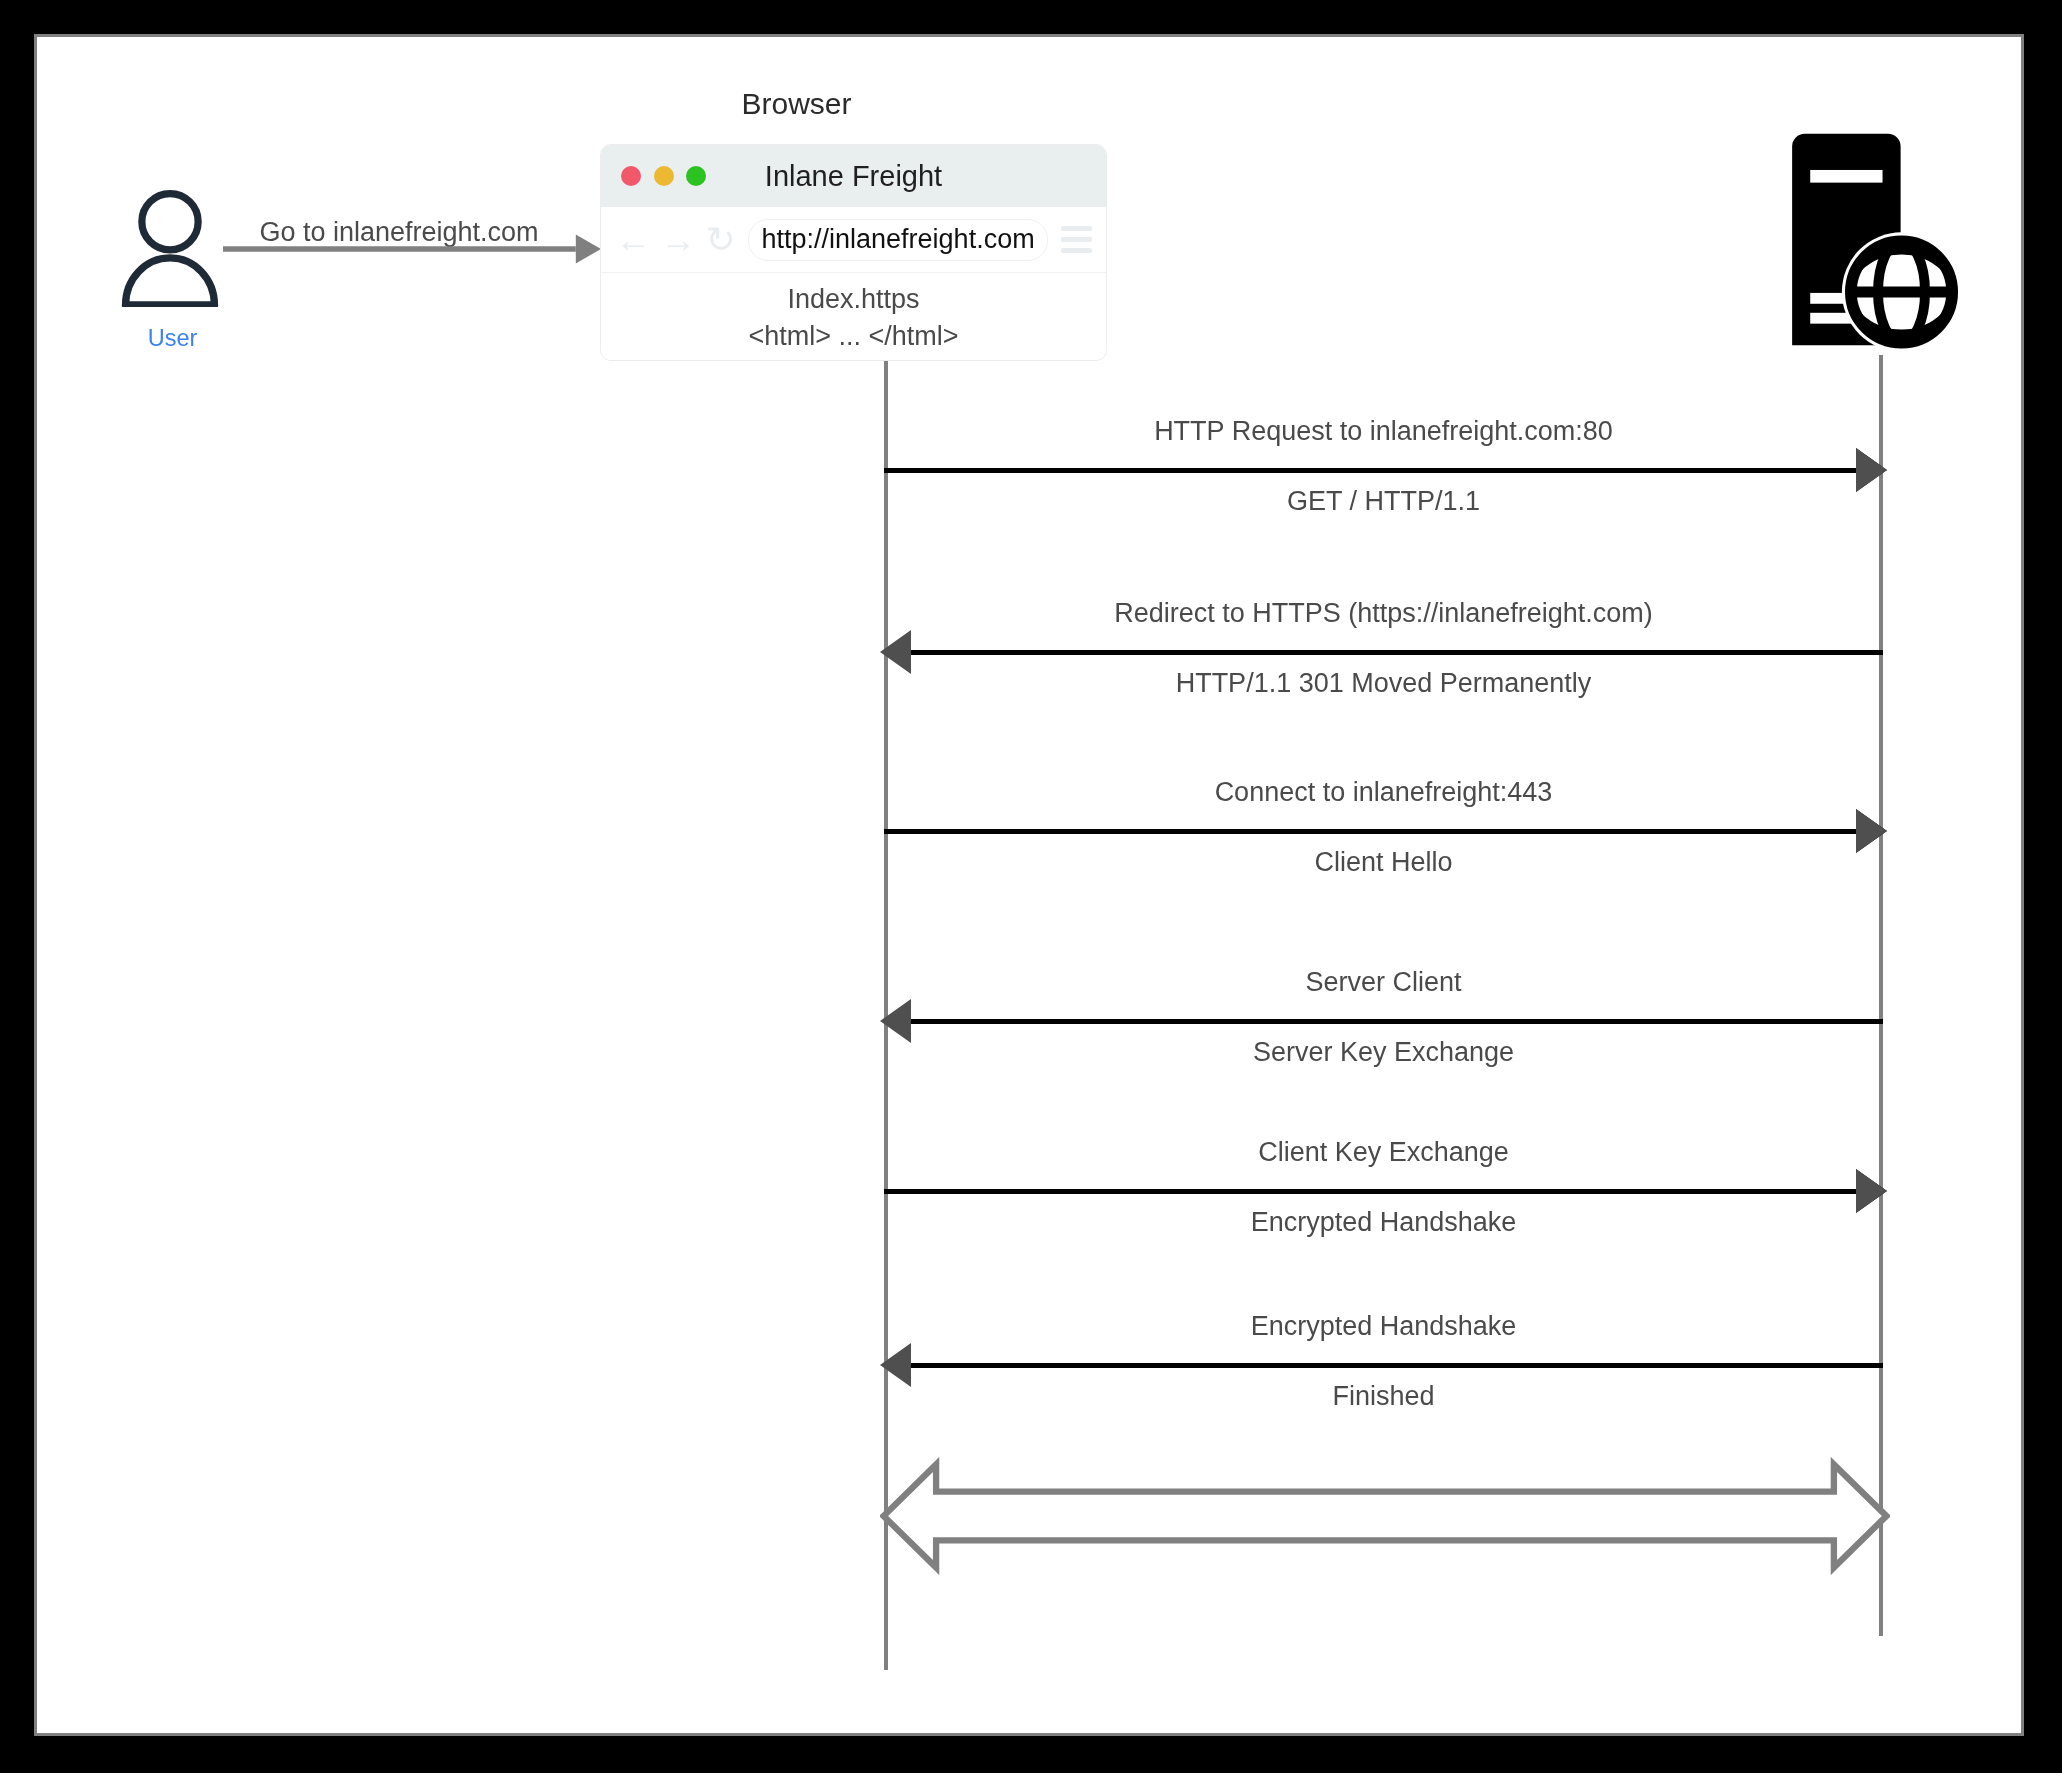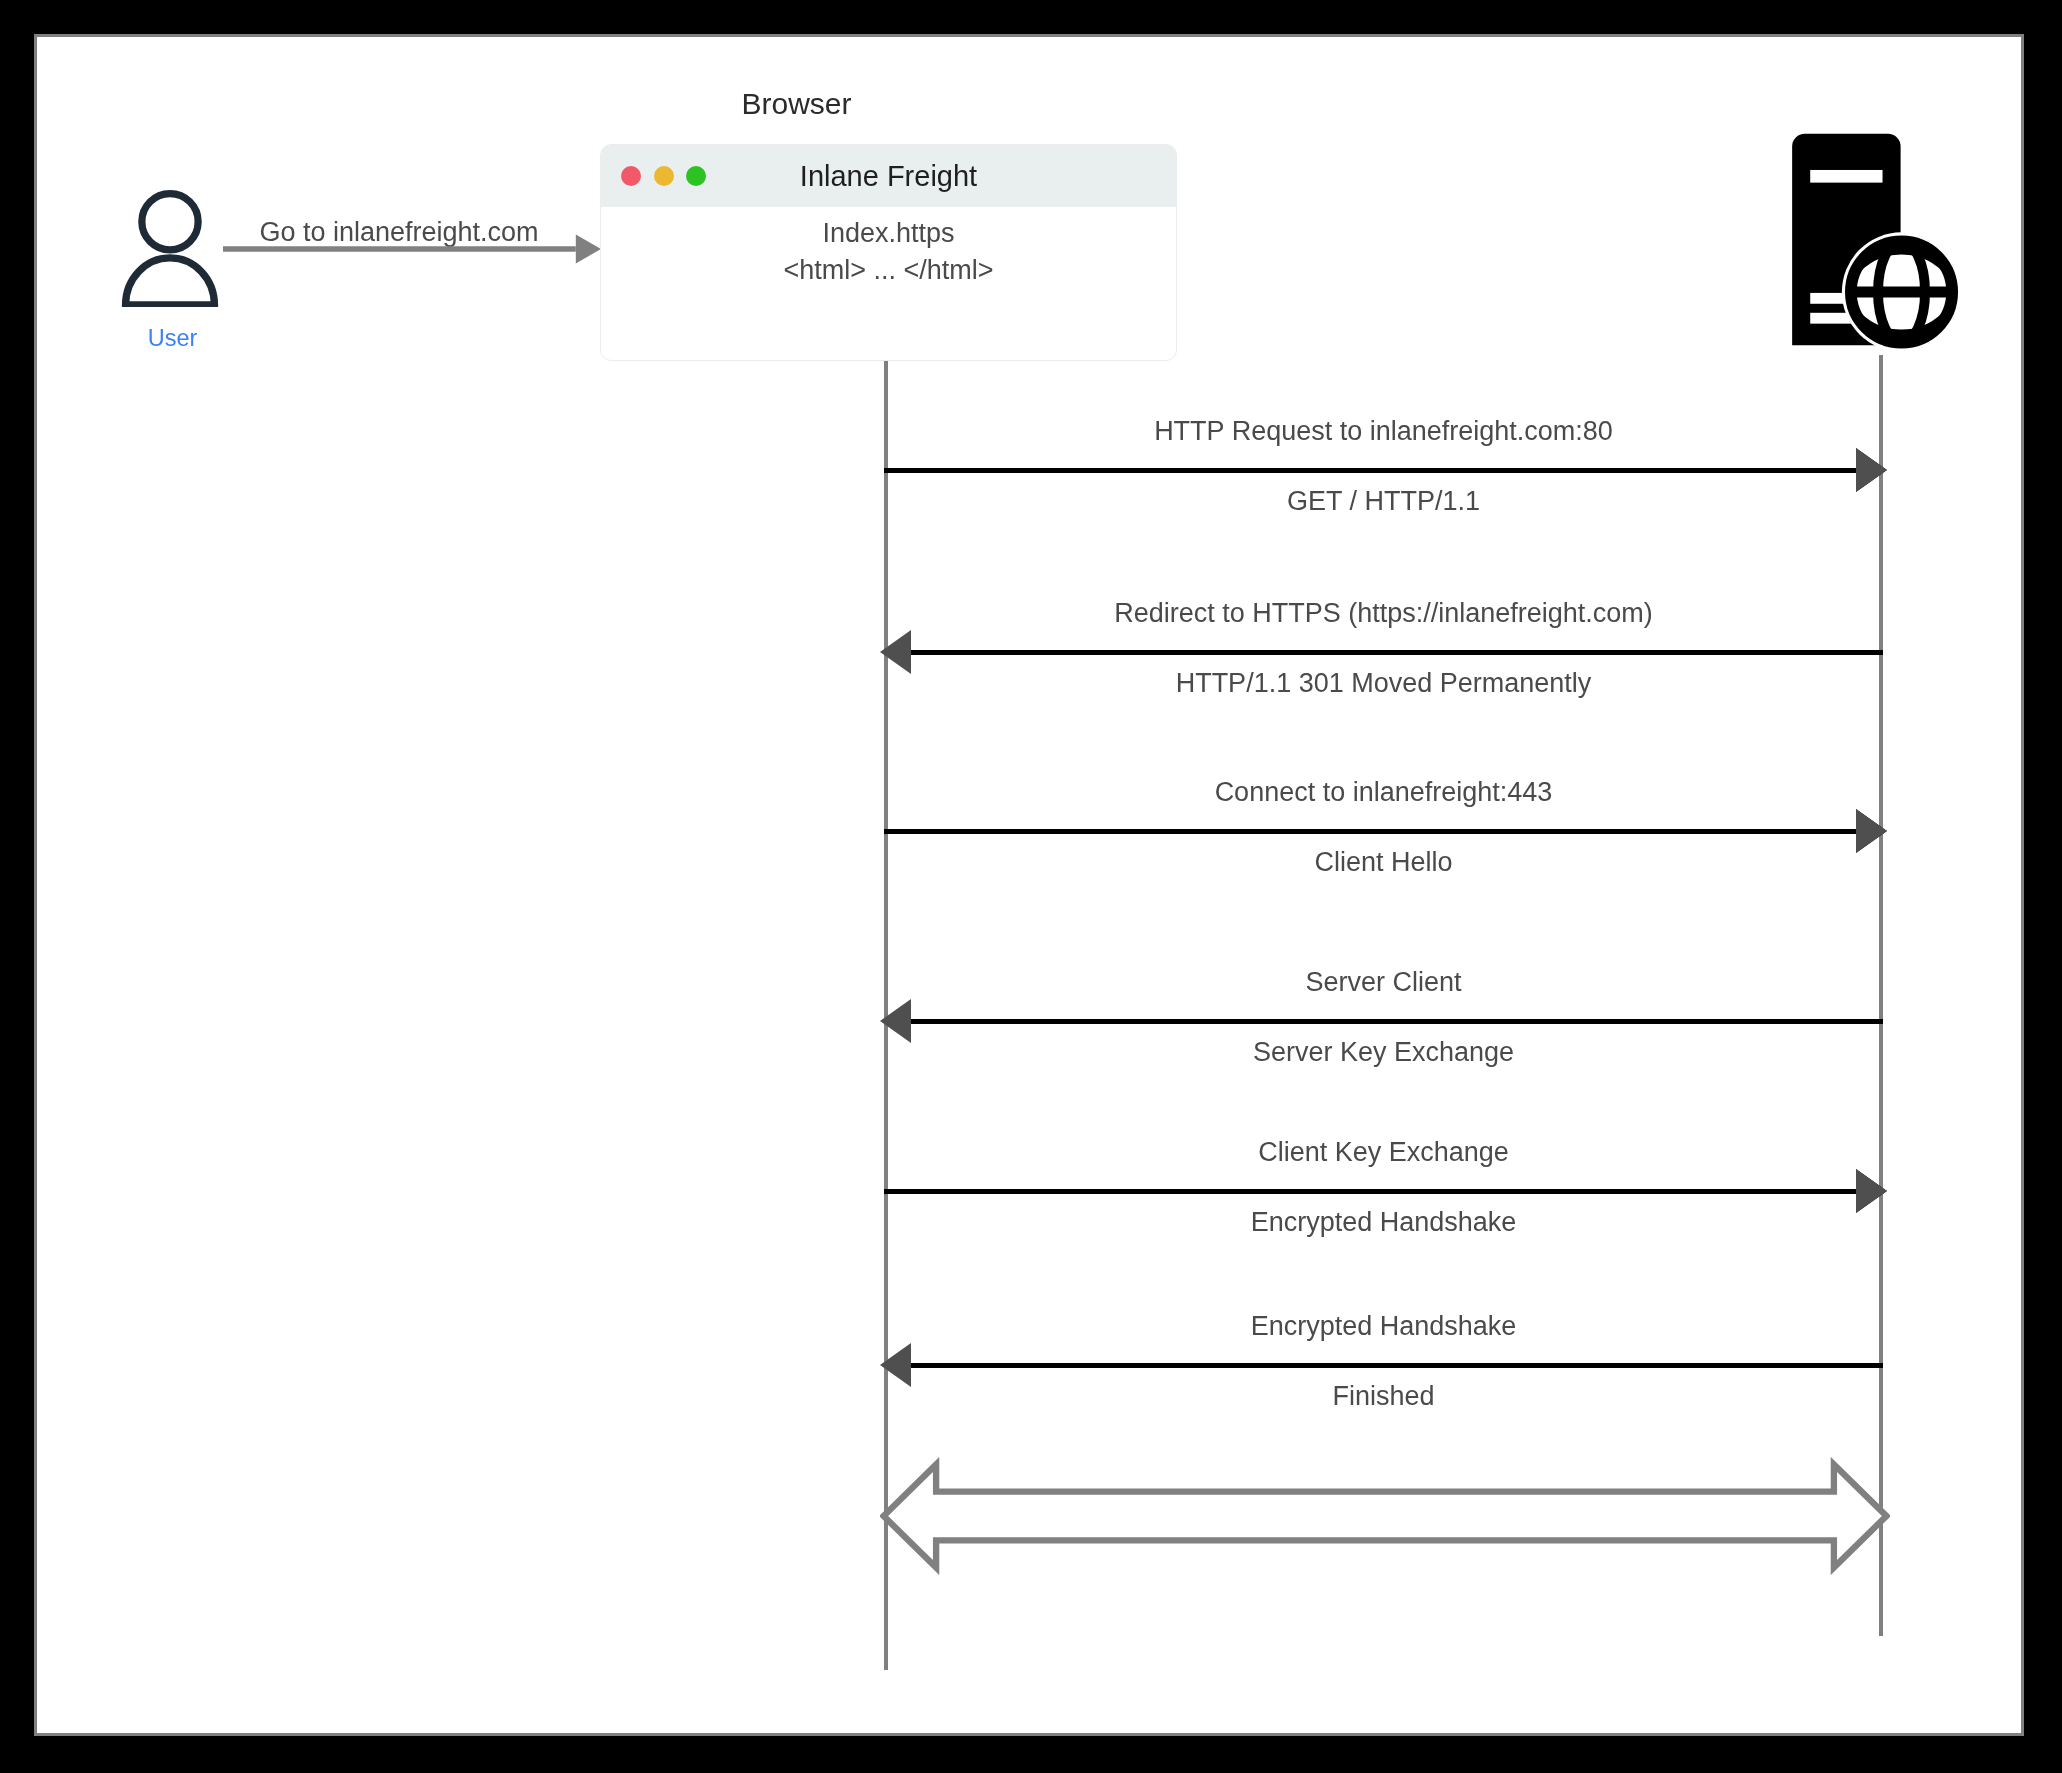--- a/index.html
+++ b/index.html
@@ -33,21 +33,21 @@
     font-size:27px;color:#4a4a4a;white-space:nowrap;
   }
   #go-arrow{left:185px;top:194px;width:380px;height:36px;}
 
   
   #browser-title{
     left:624px;top:50px;width:271px;text-align:center;
     font-size:30px;color:#2b2b2b;
   }
   #browser-window{
-    left:563px;top:107px;width:577px;height:217px;
+    left:563px;top:107px;width:507px;height:217px;
     background:#ffffff;
     border:1.8px solid #ececec;
     border-radius:11px;
     box-sizing:border-box;
     overflow:hidden;
   }
   #browser-titlebar{
     position:relative;height:62px;background:#e9eeef;
     display:flex;align-items:center;
   }
@@ -156,20 +156,33 @@
   <div class="abs" id="browser-title">Browser</div>
 
   <div class="abs" id="browser-window">
     <div id="browser-titlebar">
       <span class="dot dot-red first"></span>
       <span class="dot dot-yellow"></span>
       <span class="dot dot-green"></span>
       <div id="browser-tab-title">Inlane Freight</div>
     </div>
 
+    <div id="browser-toolbar">
+      <span class="navicon first">←</span>
+      <span class="navicon">→</span>
+      <span class="navicon">↻</span>
+      <div id="url-bar">
+        <span id="url-text">http://inlanefreight.com</span>
+      </div>
+      <div id="menu-icon">
+        <span></span>
+          <span></span>
+          <span></span>
+      </div>
+    </div>
 
     <div id="browser-content">
       <div class="content-line">Index.https</div>
       <div class="content-line">&lt;html&gt; ... &lt;/html&gt;</div>
     </div>
   </div>
 
   <svg class="abs" id="server-icon" viewBox="0 0 200 250" xmlns="http://www.w3.org/2000/svg">
     <path d="M10 16 a14 14 0 0 1 14 -14 h92 a14 14 0 0 1 14 14 v220 h-120 z" fill="#000000"></path>
     <rect x="30" y="42" width="80" height="14" fill="#ffffff"></rect>

